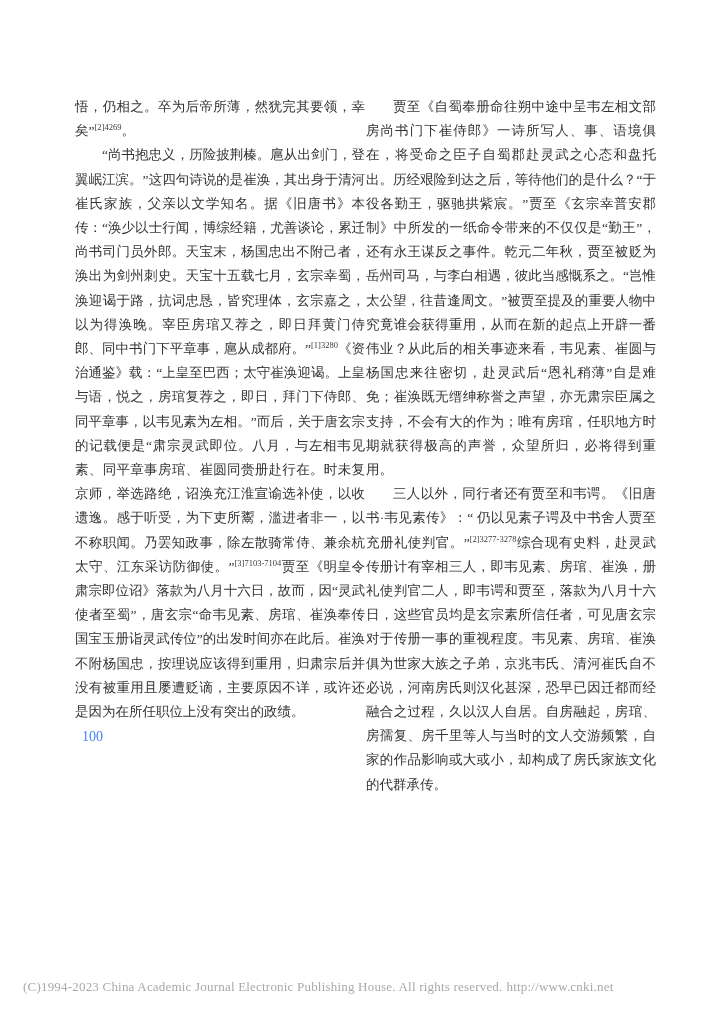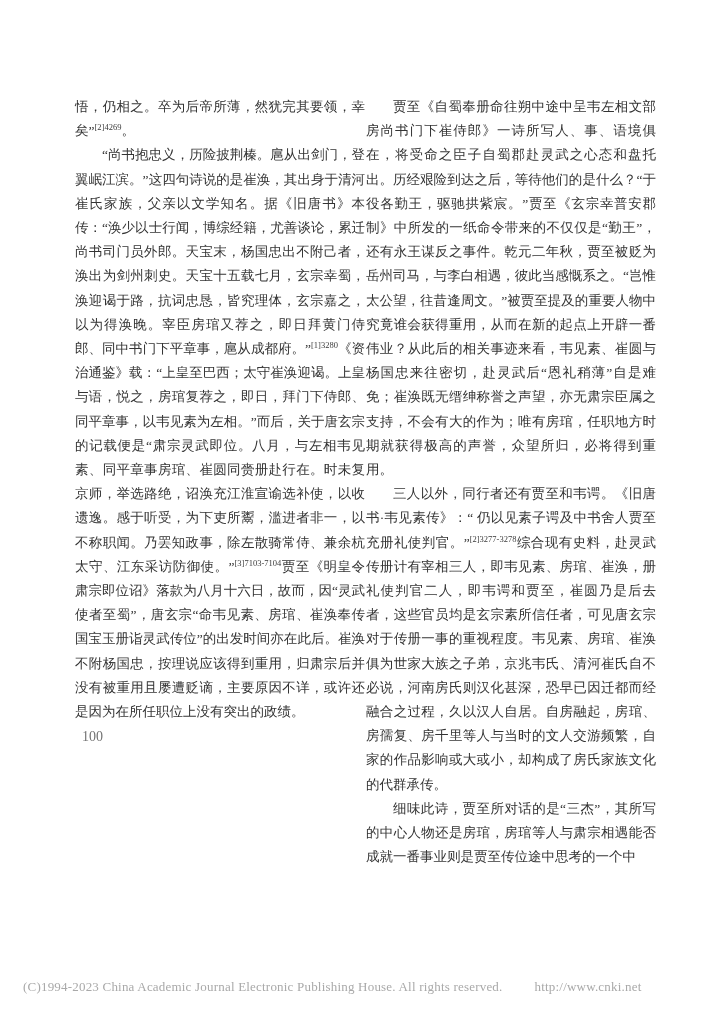--- a/index.html
+++ b/index.html
@@ -36,48 +36,47 @@
     font-size: 8.5px;
     line-height: 0;
     vertical-align: super;
     letter-spacing: 0;
     color: #3a3a3a;
   }
   .page-number {
     font-size: 14px;
     line-height: 26px;
     padding-left: 7px;
-    color: #737373;
+    color: #3b82f6;
     text-indent: 0 !important;
   }
   .footer {
     position: absolute;
     left: 23px;
     top: 979px;
     width: 680px;
     font-size: 13px;
     color: #a9a9a9;
     letter-spacing: 0.2px;
     white-space: nowrap;
   }
-  .footer .footer-url { margin-left: 32px; }
+  .footer .footer-url { margin-left: 4px; }
 </style>
 </head>
 <body>
 
 <div class="page">
   <div class="content">
     <div class="col">
 
     <p class=""><span>悟，仍相之。卒为后帝所薄，然犹完其要领，幸矣”</span><sup class="cite">[2]4269</sup><span>。</span></p>
         <p class="indent"><span>“尚书抱忠义，历险披荆榛。扈从出剑门，登翼岷江滨。”这四句诗说的是崔涣，其出身于清河崔氏家族，父亲以文学知名。据《旧唐书》本传：“涣少以士行闻，博综经籍，尤善谈论，累迁尚书司门员外郎。天宝末，杨国忠出不附己者，涣出为剑州刺史。天宝十五载七月，玄宗幸蜀，涣迎谒于路，抗词忠恳，皆究理体，玄宗嘉之，以为得涣晚。宰臣房琯又荐之，即日拜黄门侍郎、同中书门下平章事，扈从成都府。”</span><sup class="cite">[1]3280</sup><span>《资治通鉴》载：“上皇至巴西；太守崔涣迎谒。上皇与语，悦之，房琯复荐之，即日，拜门下侍郎、同平章事，以韦见素为左相。”而后，关于唐玄宗的记载便是“肃宗灵武即位。八月，与左相韦见素、同平章事房琯、崔圆同赍册赴行在。时未复京师，举选路绝，诏涣充江淮宣谕选补使，以收遗逸。感于听受，为下吏所鬻，滥进者非一，以不称职闻。乃罢知政事，除左散骑常侍、兼余杭太守、江东采访防御使。”</span><sup class="cite">[3]7103-7104</sup><span>贾至《明皇令肃宗即位诏》落款为八月十六日，故而，因“灵武使者至蜀”，唐玄宗“命韦见素、房琯、崔涣奉传国宝玉册诣灵武传位”的出发时间亦在此后。崔涣不附杨国忠，按理说应该得到重用，归肃宗后并没有被重用且屡遭贬谪，主要原因不详，或许还是因为在所任职位上没有突出的政绩。</span></p>
         <div class="page-number">100</div>
       </div>
     <div class="col">
         <p class="indent"><span>贾至《自蜀奉册命往朔中途中呈韦左相文部房尚书门下崔侍郎》一诗所写人、事、语境俱在，将受命之臣子自蜀郡赴灵武之心态和盘托出。历经艰险到达之后，等待他们的是什么？“于役各勤王，驱驰拱紫宸。”贾至《玄宗幸普安郡制》中所发的一纸命令带来的不仅仅是“勤王”，还有永王谋反之事件。乾元二年秋，贾至被贬为岳州司马，与李白相遇，彼此当感慨系之。“岂惟太公望，往昔逢周文。”被贾至提及的重要人物中究竟谁会获得重用，从而在新的起点上开辟一番伟业？从此后的相关事迹来看，韦见素、崔圆与杨国忠来往密切，赴灵武后“恩礼稍薄”自是难免；崔涣既无缙绅称誉之声望，亦无肃宗臣属之支持，不会有大的作为；唯有房琯，任职地方时期就获得极高的声誉，众望所归，必将得到重用。</span></p>
-        <p class="indent"><span>三人以外，同行者还有贾至和韦谔。《旧唐书·韦见素传》：“ 仍以见素子谔及中书舍人贾至充册礼使判官。”</span><sup class="cite">[2]3277-3278</sup><span>综合现有史料，赴灵武传册计有宰相三人，即韦见素、房琯、崔涣，册礼使判官二人，即韦谔和贾至，崔圆乃是后去者，这些官员均是玄宗素所信任者，可见唐玄宗对于传册一事的重视程度。韦见素、房琯、崔涣俱为世家大族之子弟，京兆韦氏、清河崔氏自不必说，河南房氏则汉化甚深，恐早已因迁都而经融合之过程，久以汉人自居。自房融起，房琯、房孺复、房千里等人与当时的文人交游频繁，自家的作品影响或大或小，却构成了房氏家族文化的代群承传。</span></p>
-        <p class="indent"><span>细味此诗，贾至所对话的是“三杰”，其所写的中心人物还是房琯，房琯等人与肃宗相遇能否成就一番事业则是贾至传位途中思考的一个中</span></p>
+        <p class="indent"><span>三人以外，同行者还有贾至和韦谔。《旧唐书·韦见素传》：“ 仍以见素子谔及中书舍人贾至充册礼使判官。”</span><sup class="cite">[2]3277-3278</sup><span>综合现有史料，赴灵武传册计有宰相三人，即韦见素、房琯、崔涣，册礼使判官二人，即韦谔和贾至，落款为八月十六日，这些官员均是玄宗素所信任者，可见唐玄宗对于传册一事的重视程度。韦见素、房琯、崔涣俱为世家大族之子弟，京兆韦氏、清河崔氏自不必说，河南房氏则汉化甚深，恐早已因迁都而经融合之过程，久以汉人自居。自房融起，房琯、房孺复、房千里等人与当时的文人交游频繁，自家的作品影响或大或小，却构成了房氏家族文化的代群承传。</span></p>
       </div>
   </div>
   <div class="footer">
     <span>(C)1994-2023 China Academic Journal Electronic Publishing House. All rights reserved.</span><span class="footer-url">http://www.cnki.net</span>
   </div>
 </div>
 
 </body></html>

